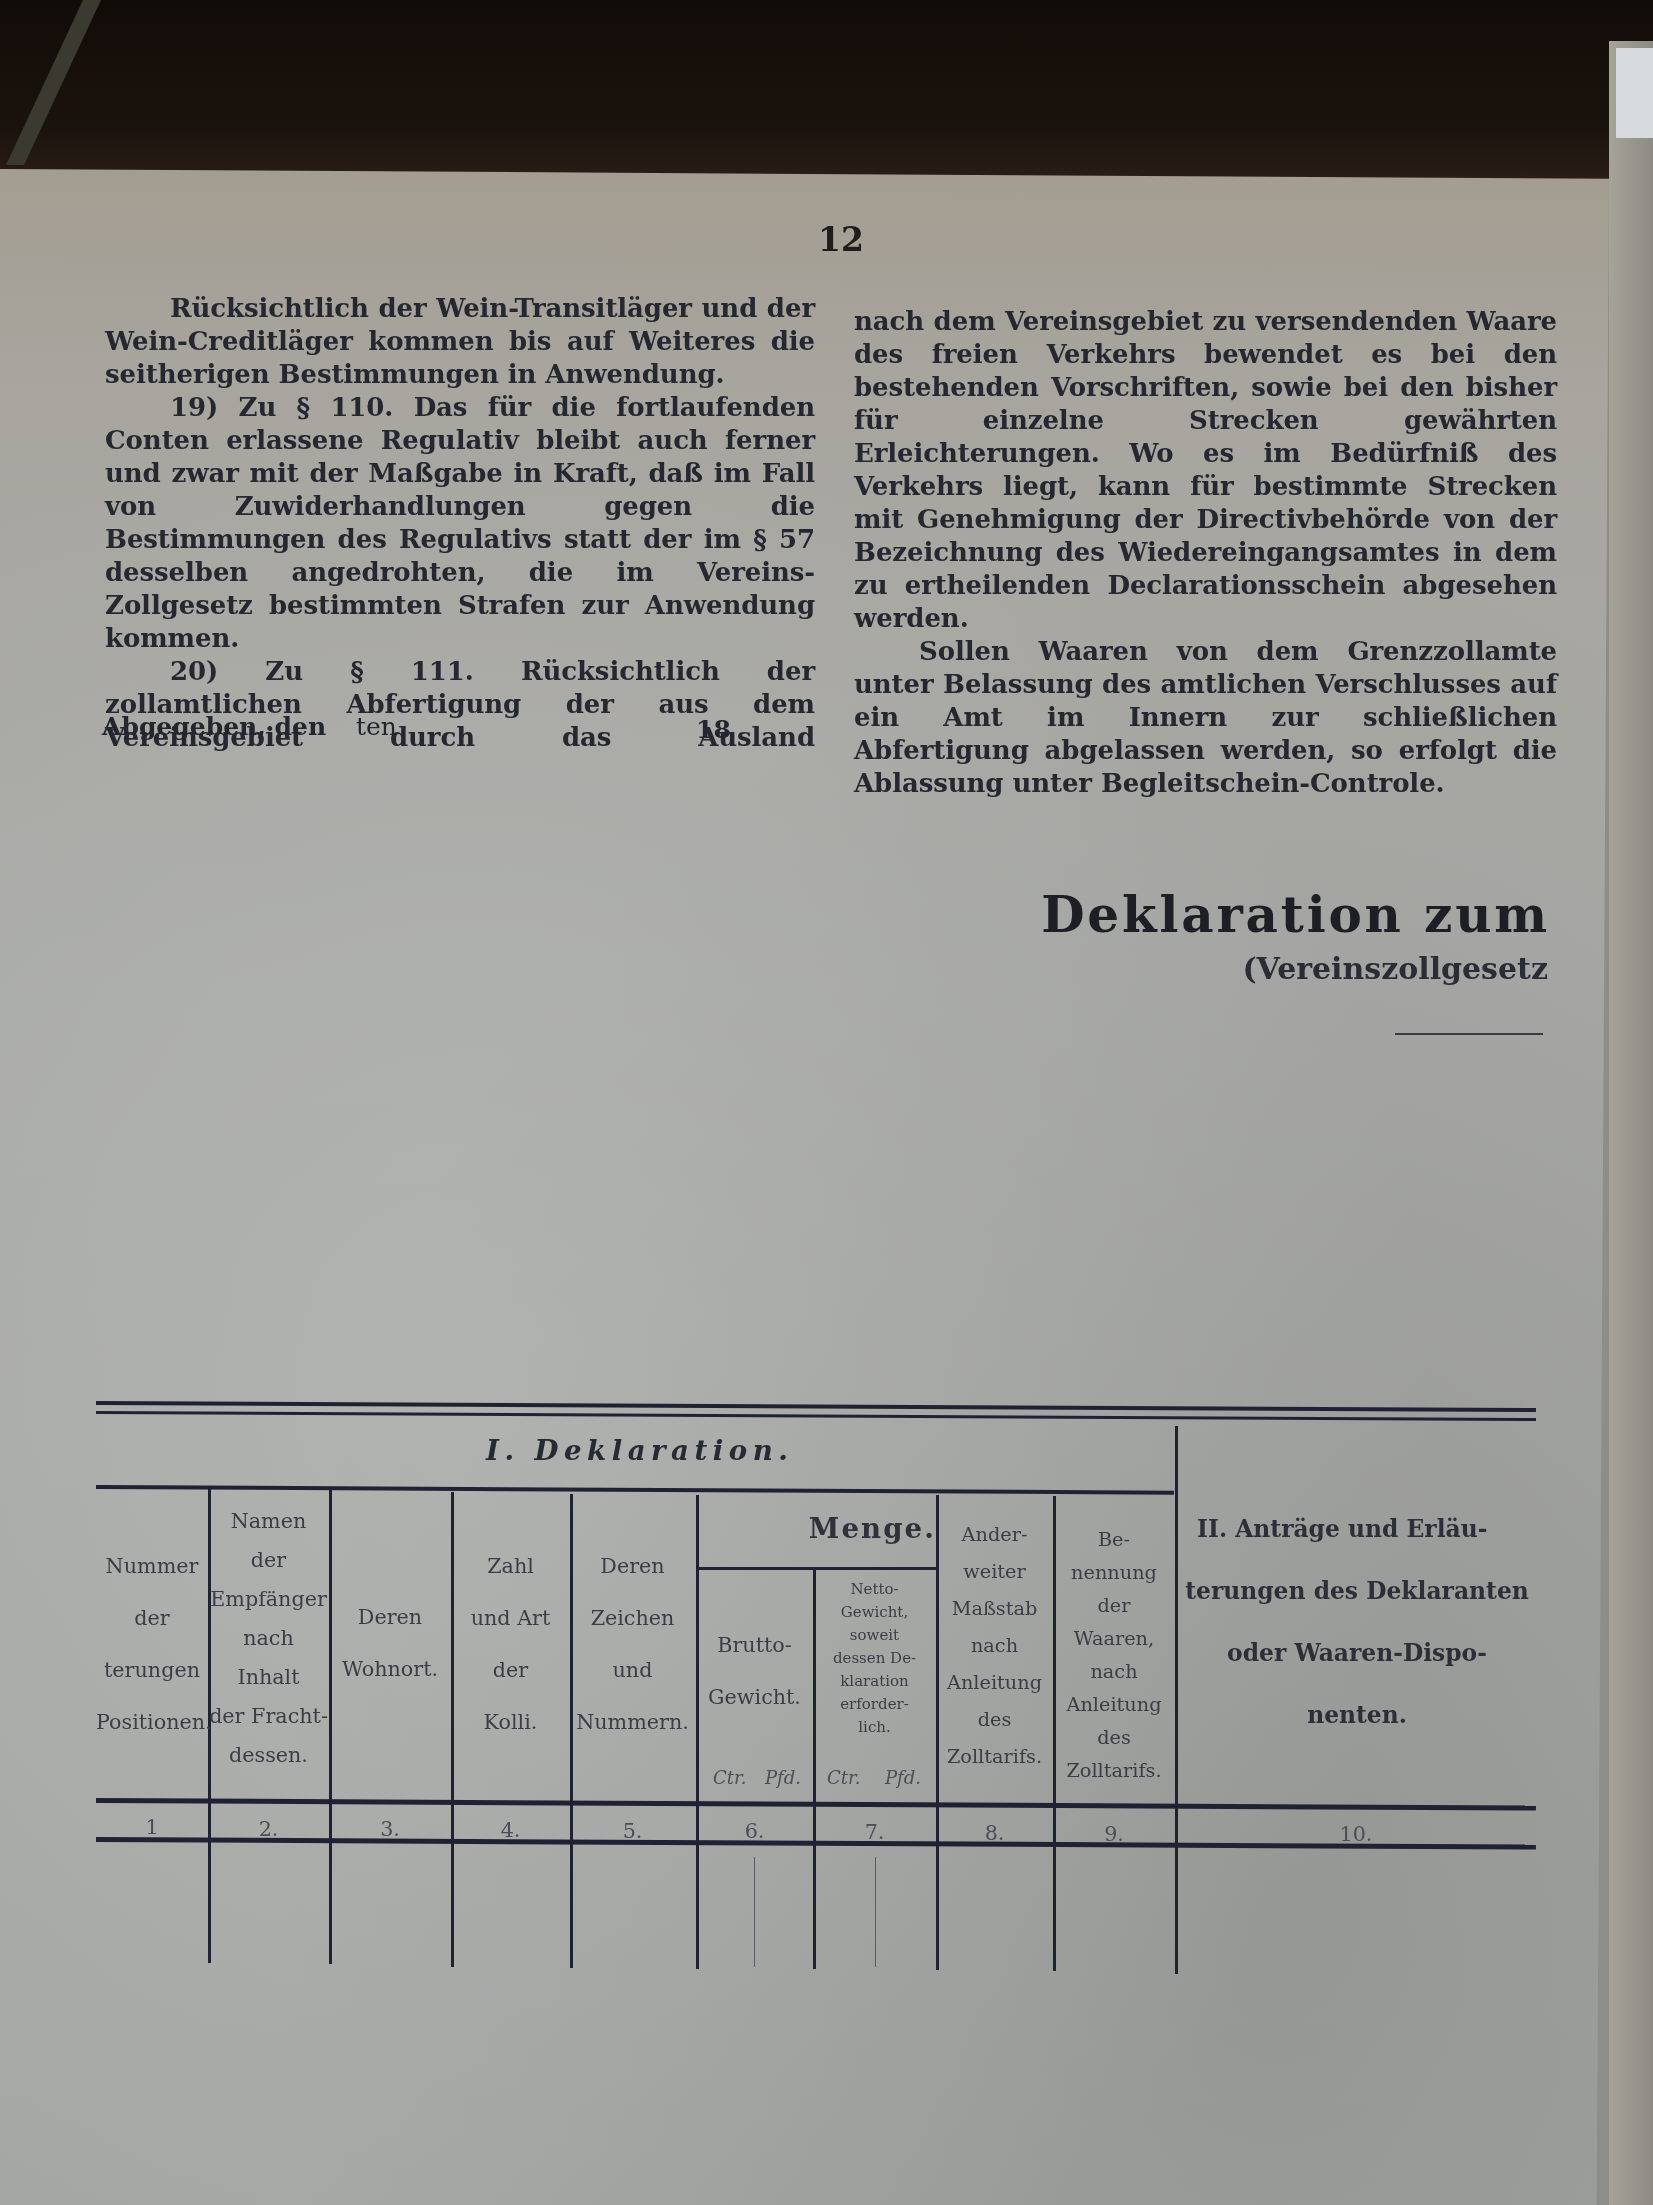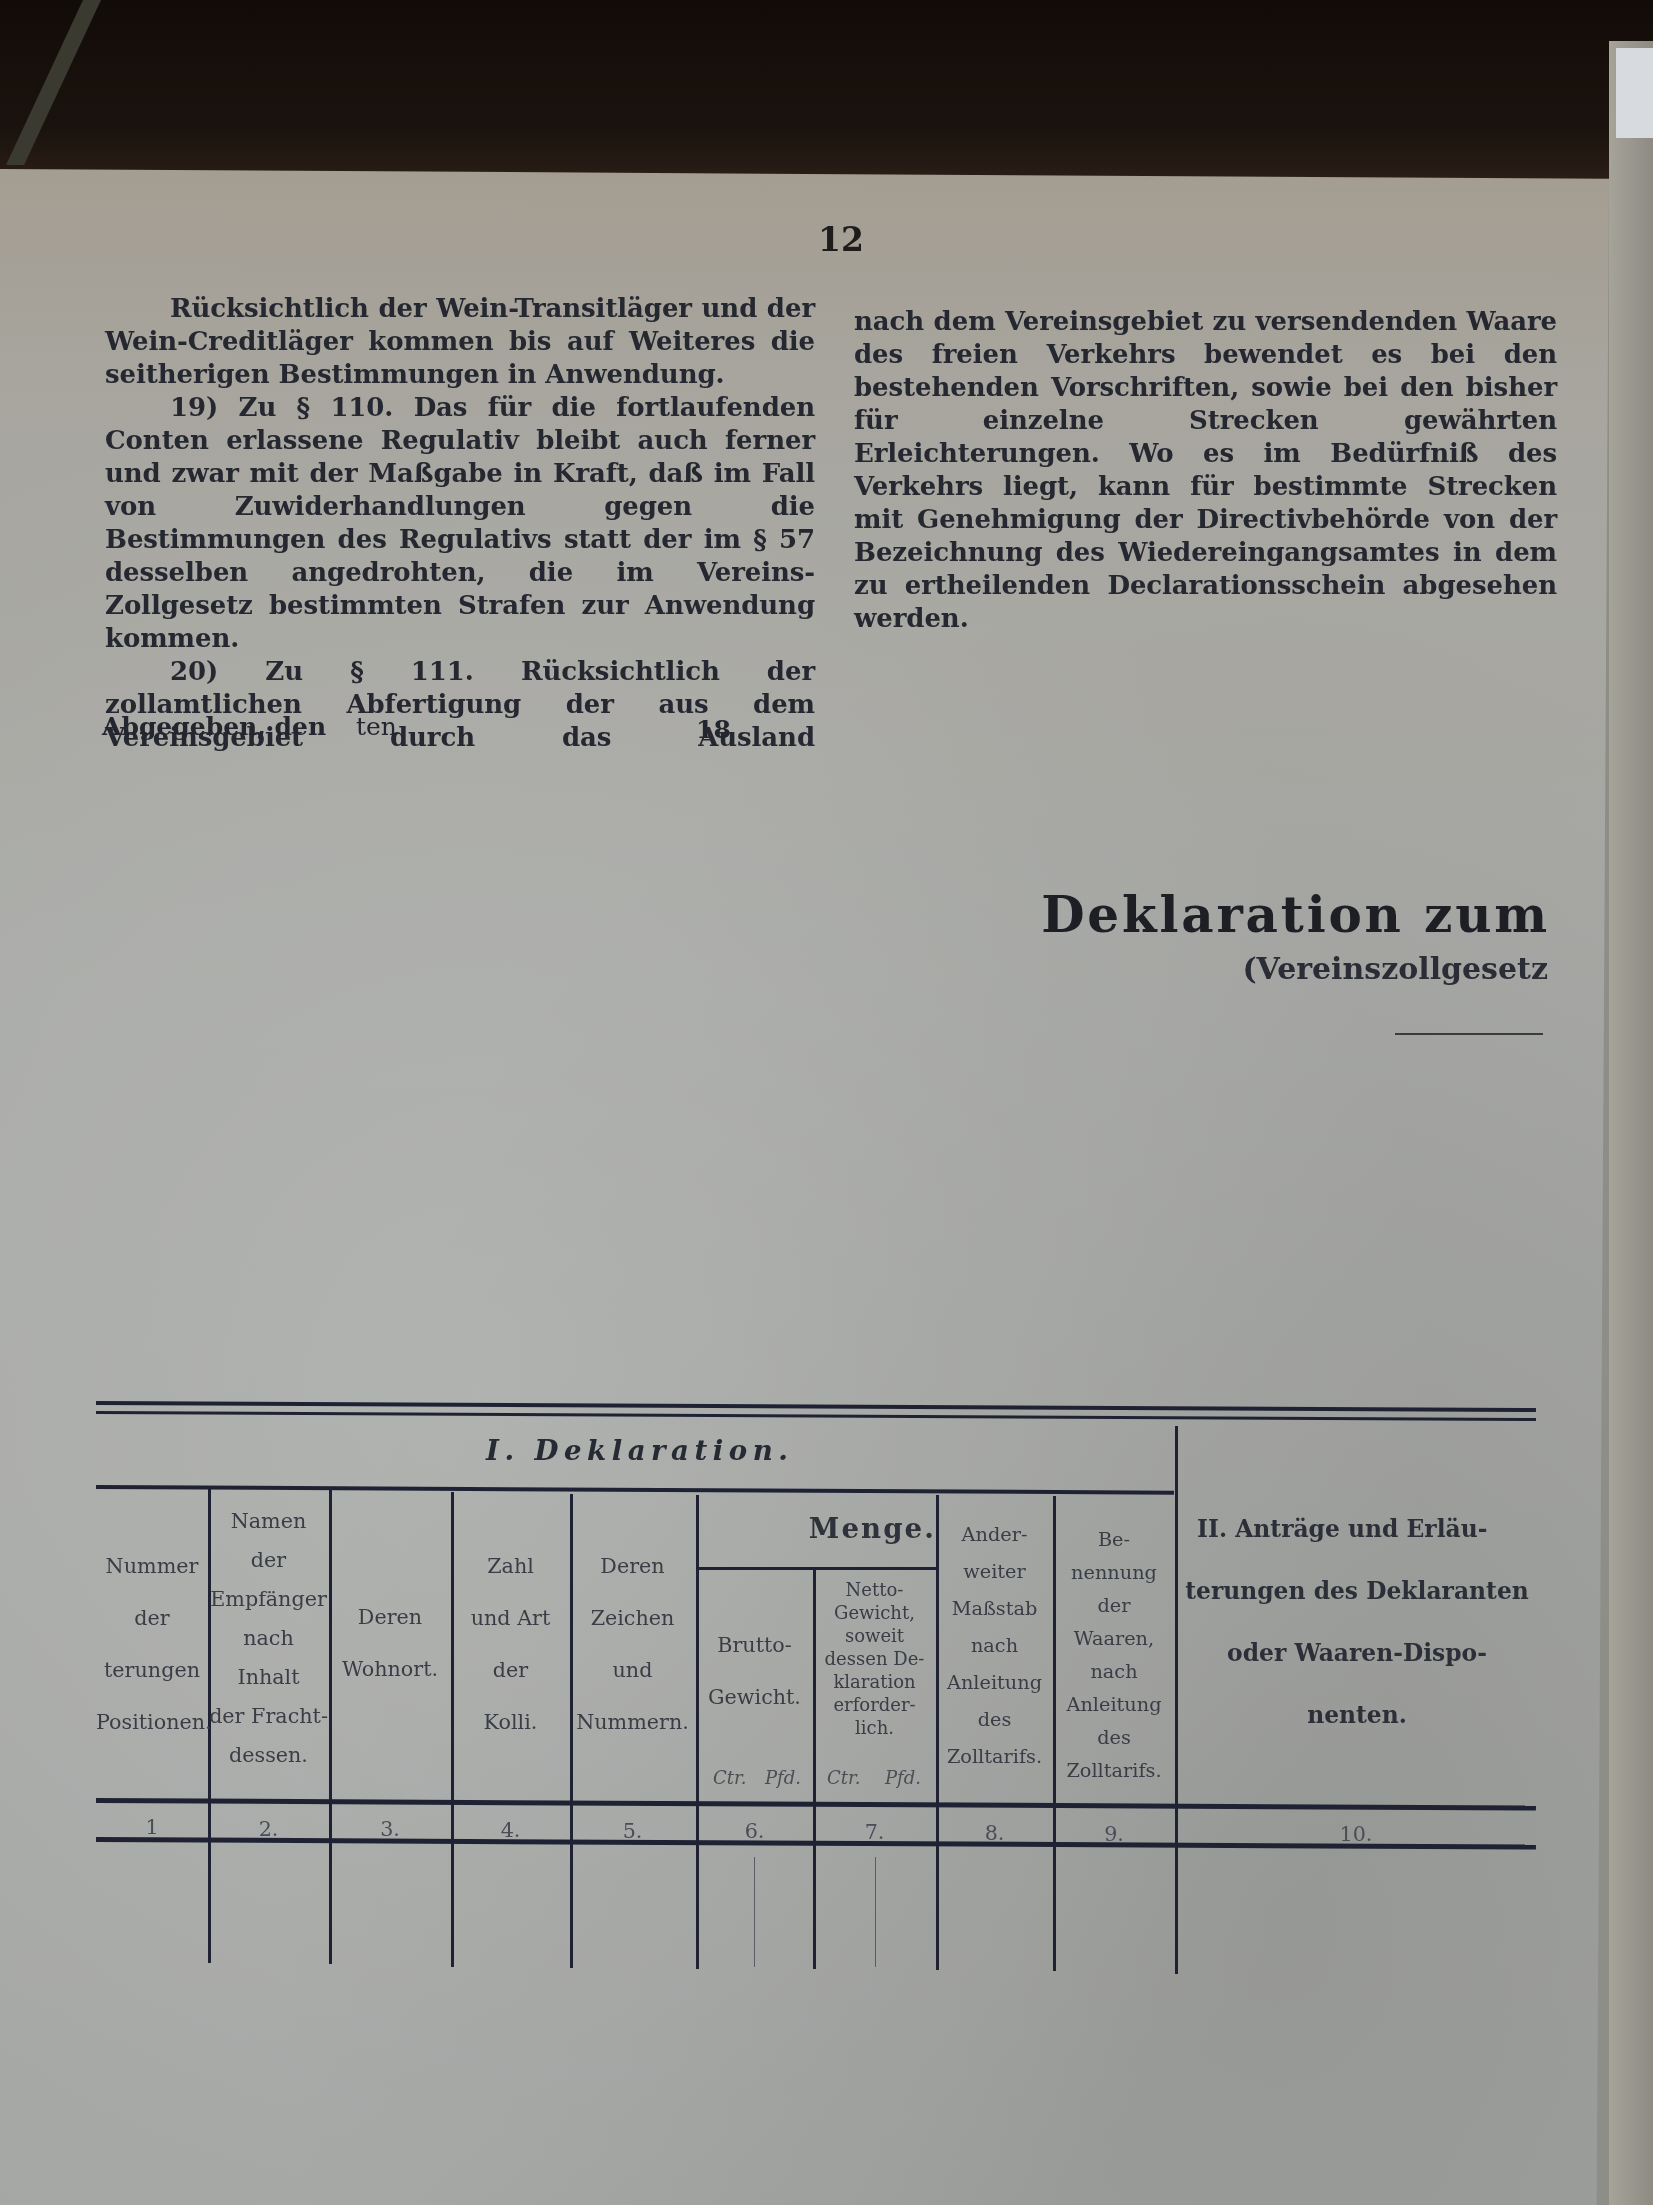--- a/index.html
+++ b/index.html
@@ -32,21 +32,21 @@
                 letter-spacing:2.8px; color:#1e1f25; white-space:nowrap; font-family:"DejaVu Serif", serif; }
   .title-sub { position:absolute; right:105px; top:951px; font-size:30px; font-weight:bold; color:#2a2d35; white-space:nowrap; }
   .title-rule { position:absolute; left:1395px; top:1033px; width:148px; height:2.1px; background:#3a3b40; }
 
   .rule { position:absolute; background:#1f2233; }
   .vline { position:absolute; width:3.4px; background:#1f2233; }
   .thin-vline { position:absolute; width:1.4px; background:#5a5d66; }
   .section-title { position:absolute; font-size:27.6px; font-weight:bold; letter-spacing:5.5px; white-space:nowrap; color:#262a33;font-style:italic; }
   .hdr { position:absolute; text-align:center; font-size:20.7px; line-height:52px; color:#3a3d45;
          font-family:"DejaVu Serif", serif; }
-  .hdr.tight { line-height:23px; font-size:18px; }
+  .hdr.tight { line-height:23px; font-size:15px; }
   .hdr.menge { font-size:27.6px; letter-spacing:2.1px; line-height:34px; font-weight:bold; color:#2f323a;text-align:right; }
   .unit { position:absolute; font-size:18px; font-style:italic; color:#4b4e56; white-space:nowrap; }
   .num { position:absolute; font-size:20.7px; color:#4a4d55; text-align:center; }
   .remark { position:absolute; text-align:center; font-size:23.4px; line-height:62px; color:#2c2f37; font-weight:bold; }
 </style>
 </head>
 <body>
 
 <div class="dark-band"></div>
 <div class="strap"></div>
@@ -58,20 +58,21 @@
 <div class="page-number">12</div>
 
 <div class="col col-left">
   <p class="indent">Rücksichtlich der Wein-Transitläger und der Wein-Creditläger kommen bis auf Weiteres die seitherigen Bestimmungen in Anwendung.</p>
   <p class="indent">19) Zu § 110. Das für die fortlaufenden Conten erlassene Regulativ bleibt auch ferner und zwar mit der Maßgabe in Kraft, daß im Fall von Zuwiderhandlungen gegen die Bestimmungen des Regulativs statt der im § 57 desselben angedrohten, die im Vereins-Zollgesetz bestimmten Strafen zur Anwendung kommen.</p>
   <p class="indent" style="text-align-last:justify">20) Zu § 111. Rücksichtlich der zollamtlichen Abfertigung der aus dem Vereinsgebiet durch das Ausland</p>
 </div>
 
 <div class="col col-right">
   <p>nach dem Vereinsgebiet zu versendenden Waare des freien Verkehrs bewendet es bei den bestehenden Vorschriften, sowie bei den bisher für einzelne Strecken gewährten Erleichterungen. Wo es im Bedürfniß des Verkehrs liegt, kann für bestimmte Strecken mit Genehmigung der Directivbehörde von der Bezeichnung des Wiedereingangsamtes in dem zu ertheilenden Declarationsschein abgesehen werden.</p>
+  <p class="indent">Sollen Waaren von dem Grenzzollamte unter Belassung des amtlichen Verschlusses auf ein Amt im Innern zur schließlichen Abfertigung abgelassen werden, so erfolgt die Ablassung unter Begleitschein-Controle.</p>
 </div>
 
 <div class="sig-line">
   <span style="left:0;top:0">Abgegeben, den</span>
   <span style="left:254px;top:0;font-weight:normal">ten</span>
   <span style="left:594px;top:2.8px">18</span>
 </div>
 
 <div class="title-main">Deklaration zum</div>
 <div class="title-sub">(Vereinszollgesetz</div>

